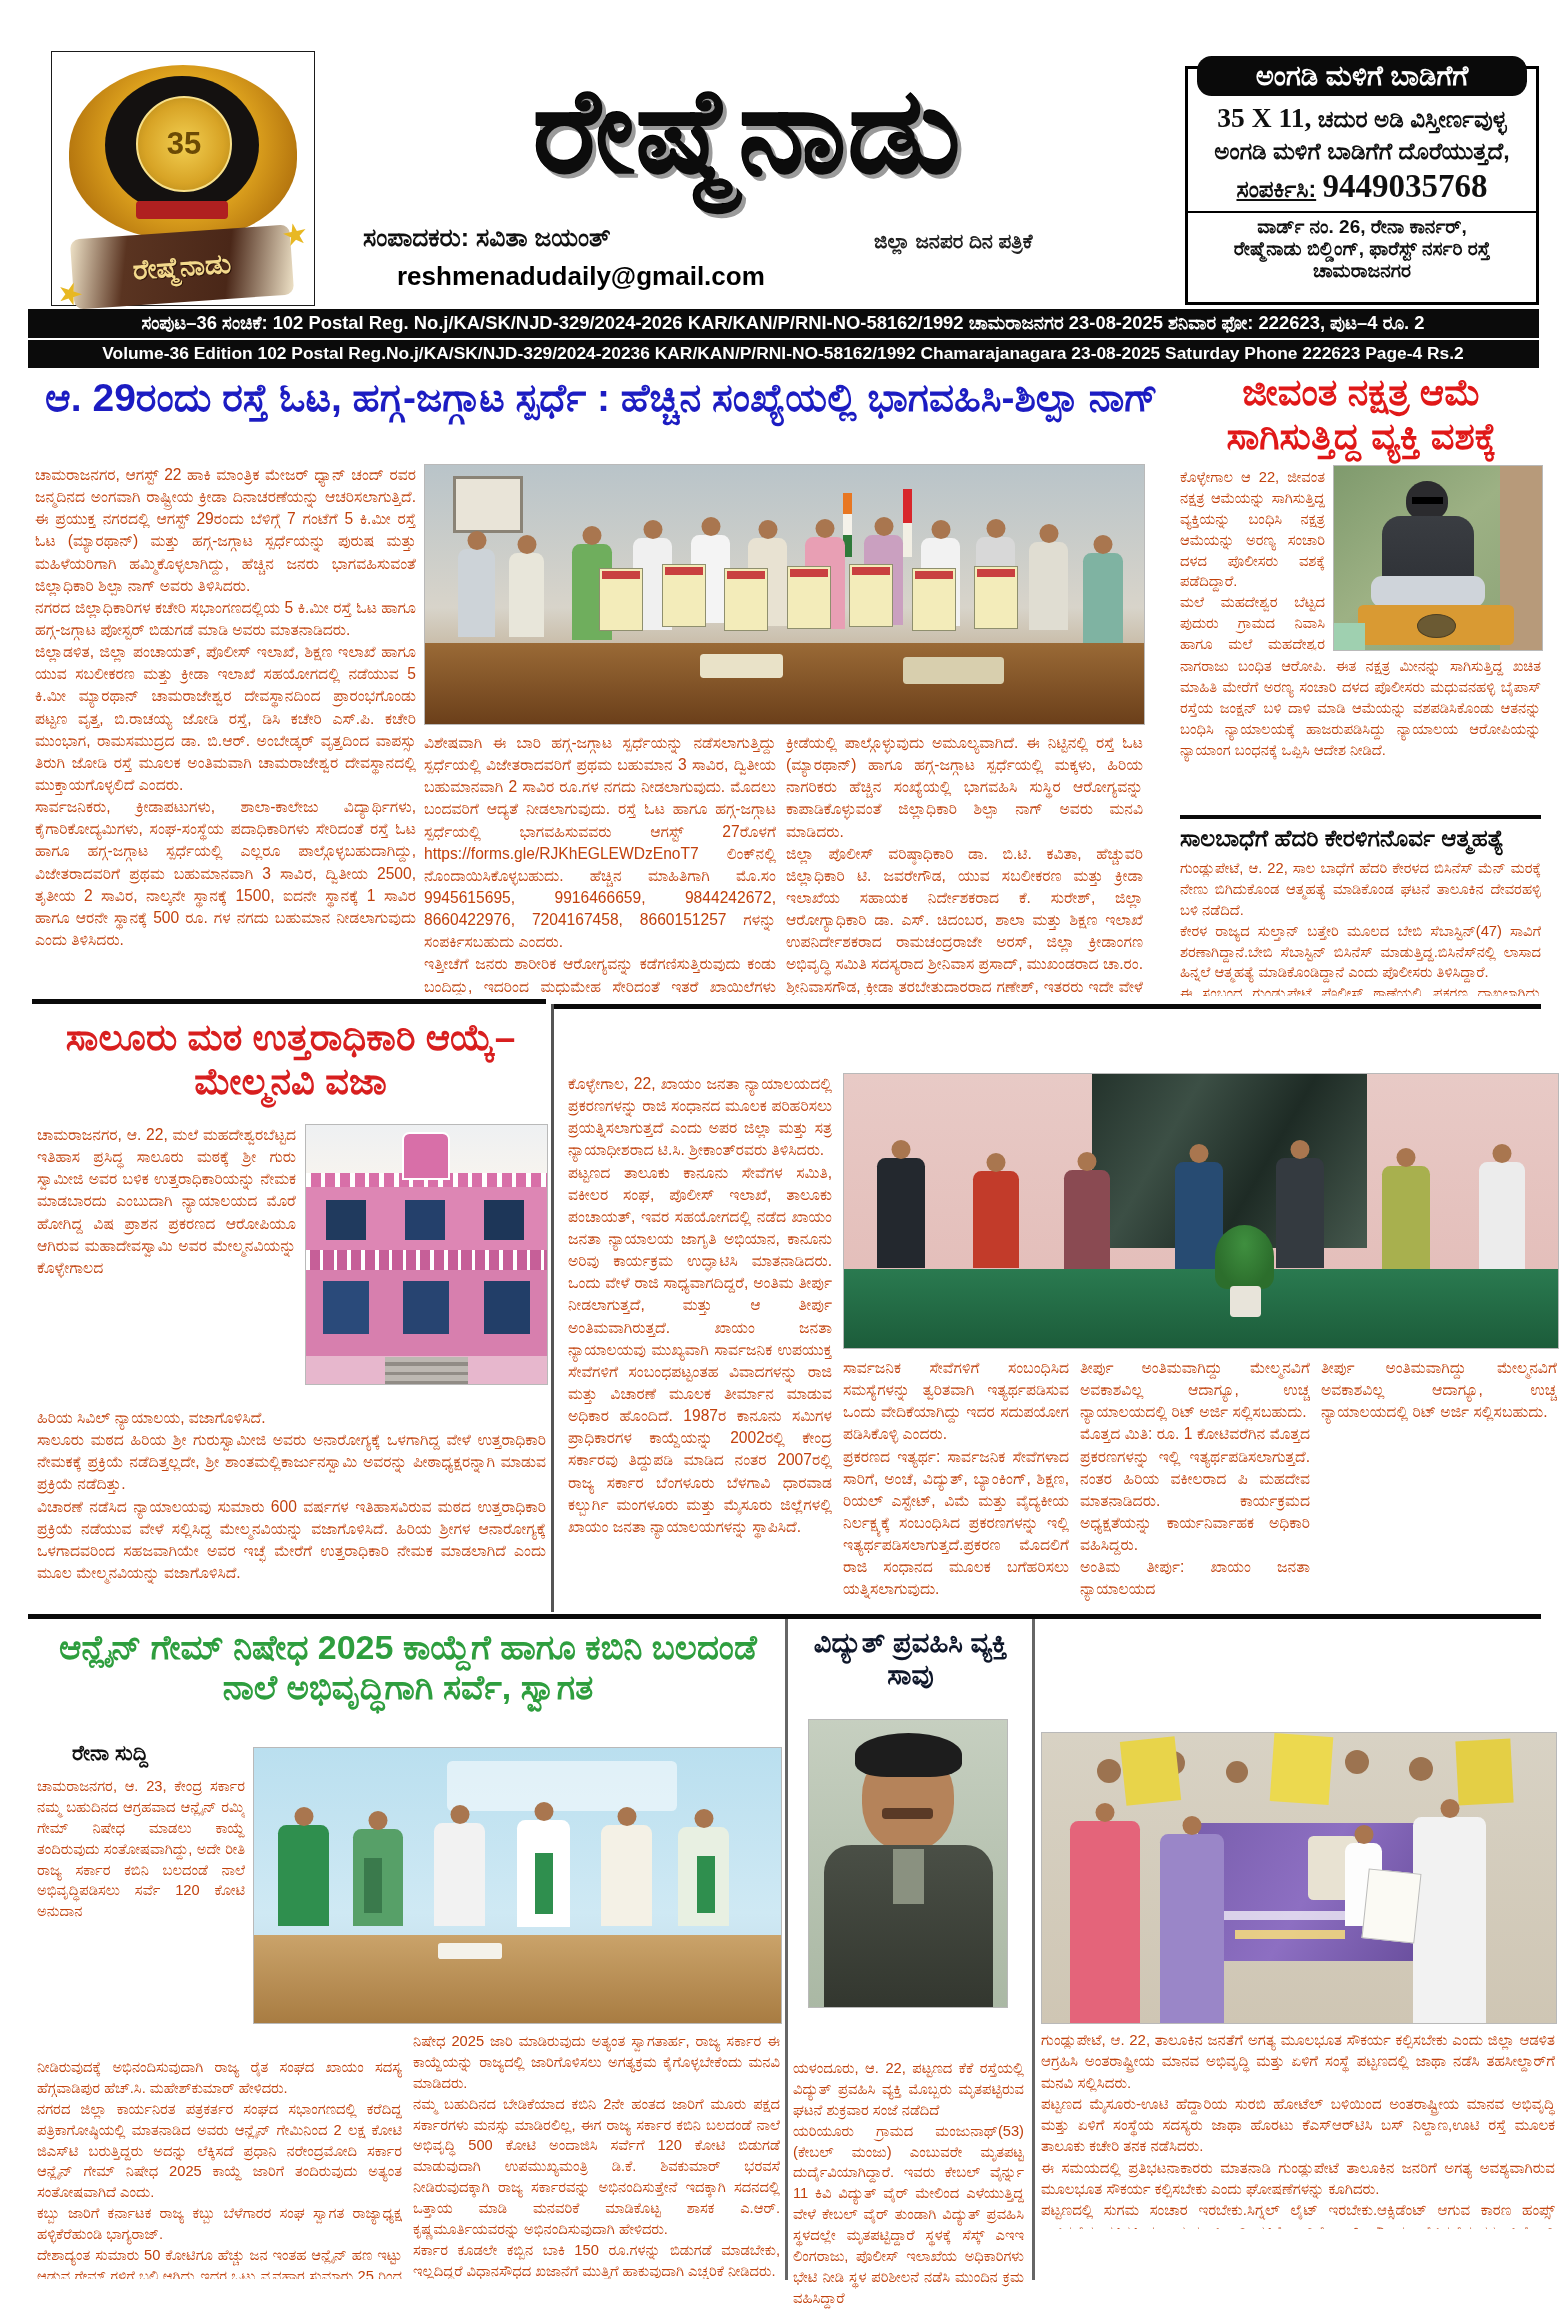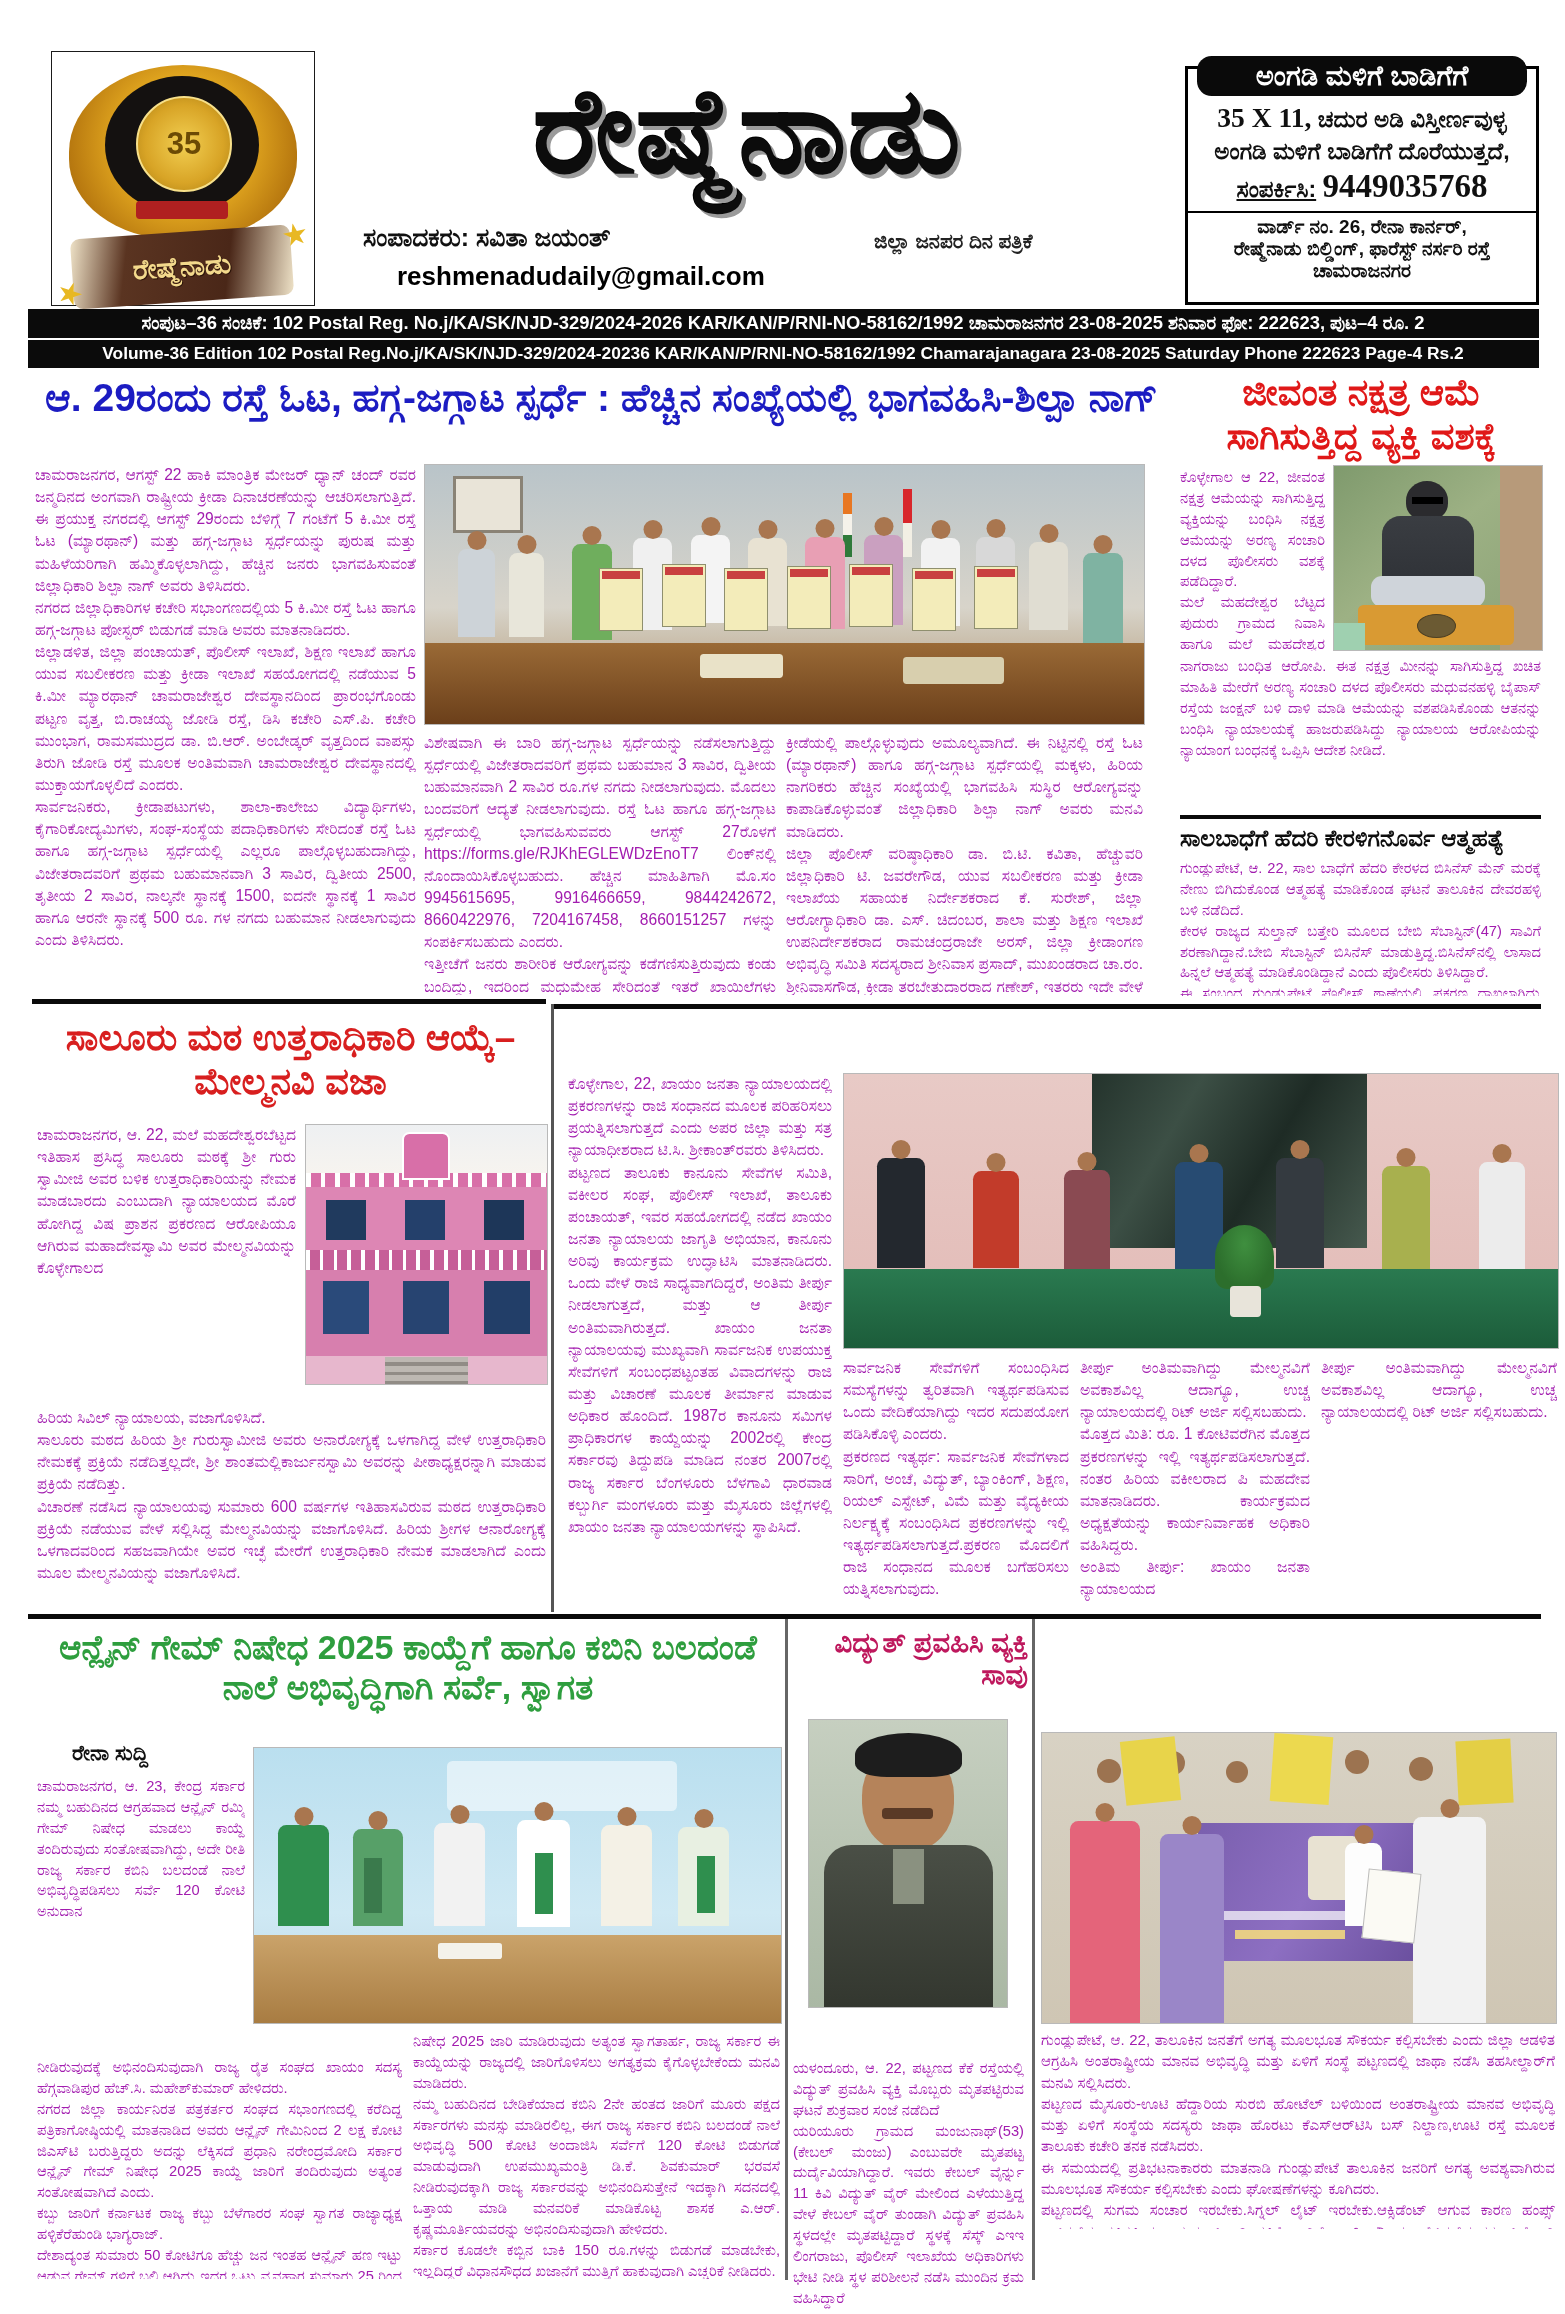--- a/index.html
+++ b/index.html
@@ -1,39 +1,39 @@
 <!DOCTYPE html>
 <html style="font-size:14.7px"><head>
 <meta charset="utf-8">
 <style>
   html,body{margin:0;padding:0;background:#ffffff;}
   body{font-family:"Liberation Sans", sans-serif;color:#101010;}
   #page{position:relative;width:1566px;height:2314px;background:#fff;overflow:hidden;}
   .abs{position:absolute;}
-  .col{position:absolute;font-size:15.6px;line-height:1.42;text-align:justify;white-space:pre-line;overflow:hidden;color:#a21caf;}
+  .col{position:absolute;font-size:15.6px;line-height:1.42;text-align:justify;white-space:pre-line;overflow:hidden;color:#c2410c;}
   .hl{position:absolute;font-weight:bold;text-align:center;line-height:1.18;font-family:"Liberation Sans",sans-serif;}
   .rule{position:absolute;background:#0a0a0a;}
   .bar{position:absolute;left:27.5px;width:1511px;background:#0b0b0b;color:#fff;font-weight:bold;
        display:flex;align-items:center;justify-content:center;overflow:hidden;}
   .photo{position:absolute;overflow:hidden;border:0.9px solid #b9b9b9;}
   .pr{position:absolute;border-radius:8.3px 8.3px 0 0;}
   .pr::before{content:"";position:absolute;left:50%;transform:translateX(-50%);top:-18.4px;width:19px;height:19px;border-radius:50%;background:#a9764f;}
   .po{position:absolute;width:42px;height:61px;background:#f3ecba;border:0.9px solid #8f8f6e;}
   .po::before{content:"";display:block;height:8.3px;background:#c94040;margin:1.8px;}
   .hd{position:absolute;border-radius:50%;background:#9c7350;}
   
   #logo-box{left:51px;top:51px;width:262px;height:253px;border:1.8px solid #1a1a1a;background:#fff;}
   #title{left:321px;top:44px;width:854px;height:174px;display:flex;align-items:center;justify-content:center;
          font-family:"DejaVu Serif",serif;font-weight:900;font-size:118px;color:#0c0c0c;
          text-shadow:3.7px 3.7px 0 #9a9a9a, -0.9px -0.9px 0 #000;letter-spacing:1.8px;}
   .adline{text-align:center;font-weight:bold;}
   
   
   .blue{color:#1c1cc2;} .red{color:#e01818;} .red2{color:#d81f1f;} .green{color:#2e9e3e;}
-  .magenta{color:#be185d;text-align:right;} .black{color:#0d0d0d;}
+  .magenta{color:#0f172a;} .black{color:#0d0d0d;}
 </style>
 </head>
 <body>
 
 <div id="page">
 
   <div class="abs" id="logo-box">
     <div class="abs" style="left:16.5px;top:13px;width:228px;height:174px;background:radial-gradient(circle at 50% 45%, #f6d34a 0%, #e0a51f 45%, #b97a10 75%, #8f5a08 100%);border-radius:50% 50% 46% 46%;"></div>
     <div class="abs" style="left:53px;top:24px;width:154px;height:138px;background:#141110;border-radius:50%;"></div>
     <div class="abs" style="left:84px;top:44px;width:92px;height:92px;background:radial-gradient(circle,#f2cf52 0%,#d8a426 60%,#a97c12 100%);border-radius:50%;display:flex;align-items:center;justify-content:center;font-weight:bold;font-size:31px;color:#6b4a05;border:2.8px solid #f7e08a;">

